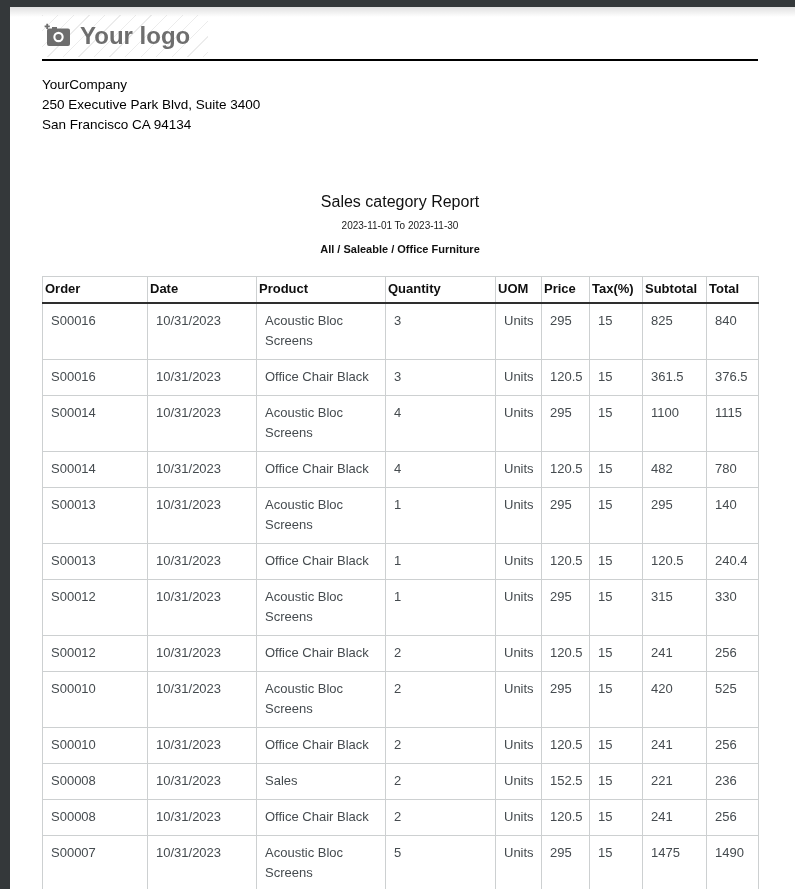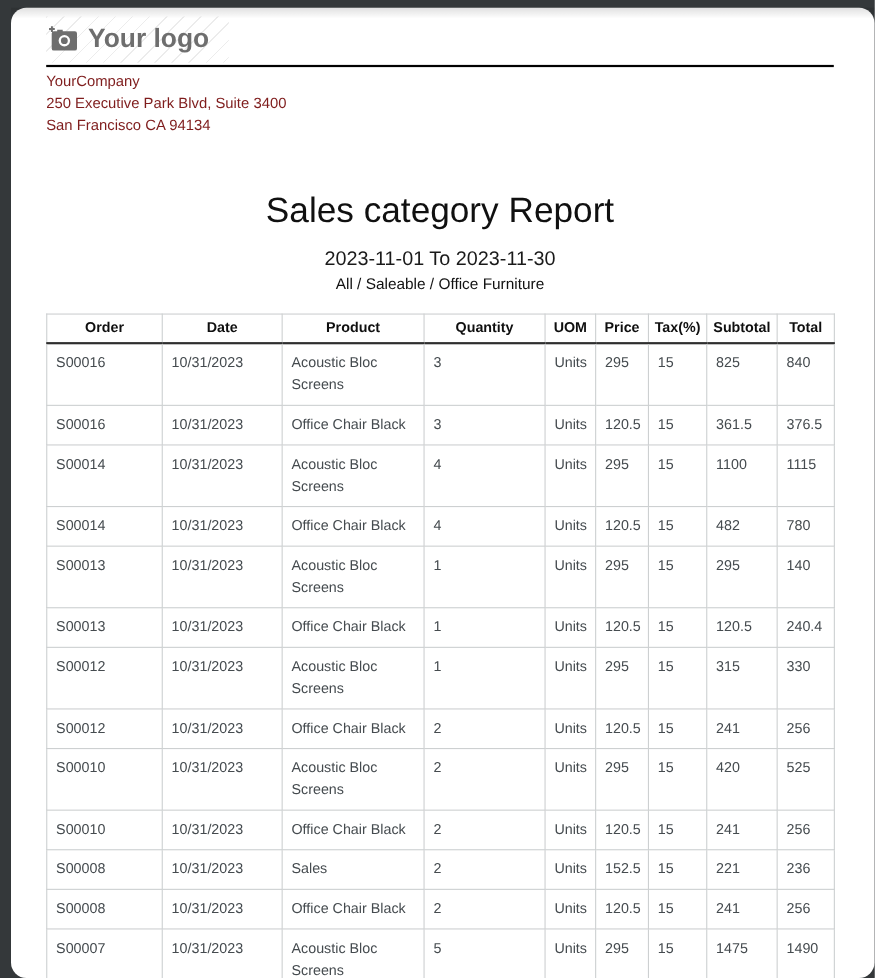--- a/index.html
+++ b/index.html
@@ -8,21 +8,20 @@
     overflow: hidden;
     background: #34383a;
     font-family: "Liberation Sans", sans-serif;
   }
   .page {
     position: absolute;
     left: 10px; top: 7px;
     width: 785px; height: 882px;
     background: #ffffff;
     padding: 8px 37px 0 32px;
-    border-radius: 14px;
   }
   .page::before {
     content: "";
     position: absolute; left: 0; top: 0; right: 0; height: 10px;
     background: linear-gradient(rgba(0,0,0,0.12), rgba(0,0,0,0));
     pointer-events: none;
   }
   .logo-box {
     width: 166px; height: 42px;
     display: flex; align-items: center; gap: 9px;
@@ -30,41 +29,41 @@
     background: repeating-linear-gradient(135deg, #ececec 0 1px, transparent 1px 11px);
   }
   .logo-text {
     font-size: 24px; font-weight: bold; color: #6e6e6e;
     white-space: nowrap;
   }
   .logo-divider {
     height: 2px; background: #000; margin-top: 2px;
   }
   .address {
-    margin-top: 3px;
-    font-size: 13.5px; line-height: 20px; color: #7f1d1d;
+    margin-top: 14px;
+    font-size: 13.5px; line-height: 20px; color: #000000;
   }
   .title-block { text-align: center; margin-top: 52px; }
-  .report-title { font-size: 32px; font-weight: 400; color: #101010; line-height: 30px; }
-  .report-dates { font-size: 18px; color: #1a1a1a; margin-top: 20px; line-height: 18px; }
-  .report-category { font-size: 14px; font-weight: normal; color: #111; margin-top: 5px; line-height: 18px; }
+  .report-title { font-size: 16px; font-weight: 400; color: #101010; line-height: 30px; }
+  .report-dates { font-size: 10px; color: #1a1a1a; margin-top: 0; line-height: 18px; }
+  .report-category { font-size: 11px; font-weight: bold; color: #111; margin-top: 5px; line-height: 18px; }
 
   table.report {
     margin-top: 18px;
     width: 716px;
     border-collapse: collapse;
     table-layout: fixed;
   }
   table.report th {
     border: 1px solid #cdd0d1;
     border-bottom: 2px solid #2e2e2e;
     font-size: 13px; font-weight: bold; color: #0f0f0f;
     line-height: 20px;
     padding: 2px 2px 3px;
-    text-align: center;
+    text-align: left;
     overflow: hidden;
   }
   table.report td {
     border: 1px solid #cdd0d1;
     font-size: 13px; color: #454b4f;
     line-height: 20px;
     padding: 7px 4px 8px 8px;
     text-align: left;
     vertical-align: top;
     overflow: hidden;

